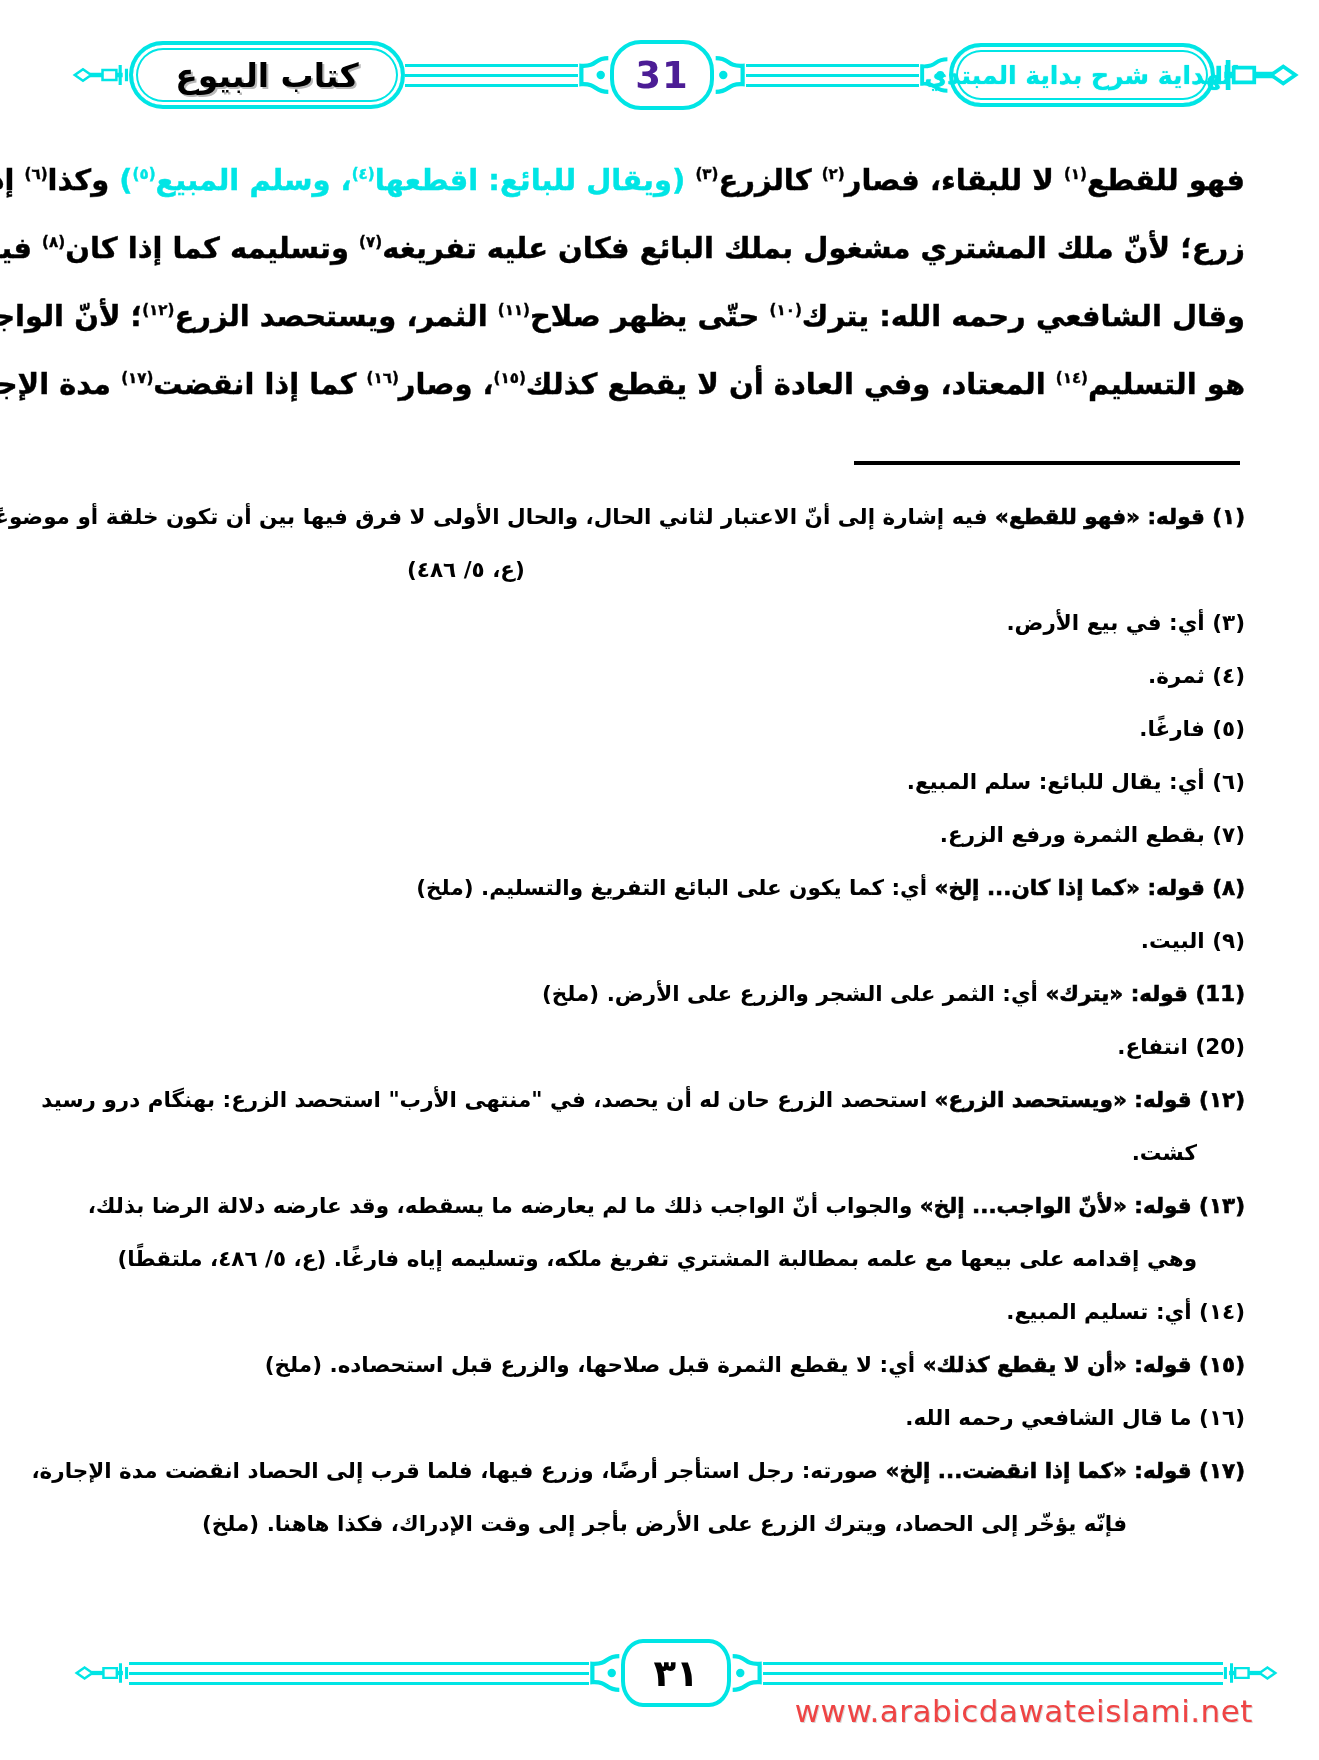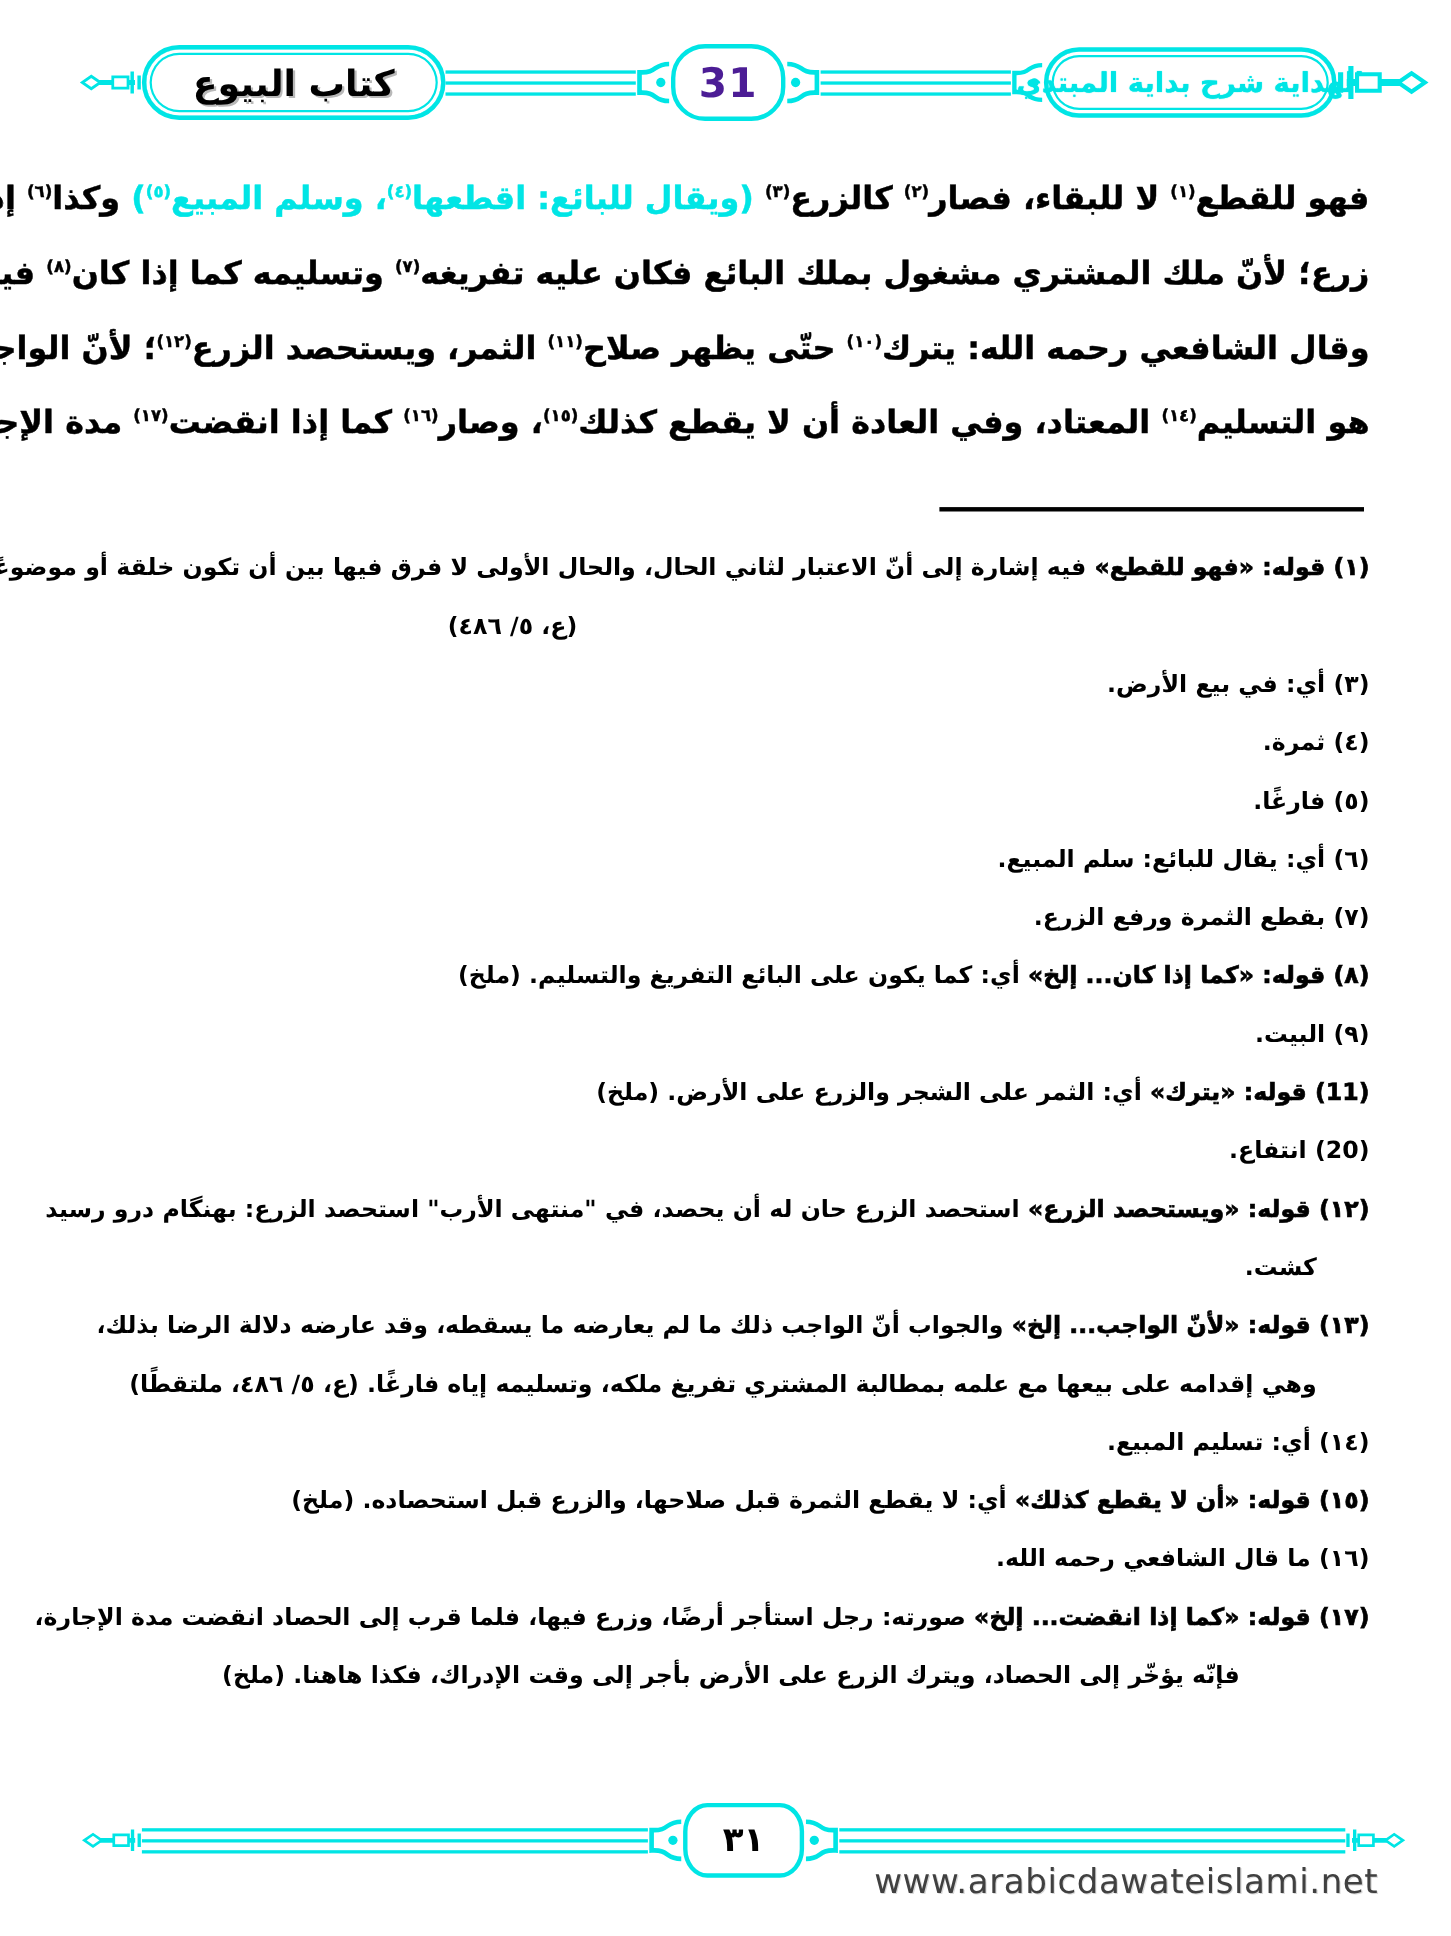--- a/index.html
+++ b/index.html
@@ -31,21 +31,21 @@
   .cart-right{width:258px;height:56px;}
   .pill{flex:0 0 auto;width:96px;height:62px;border:4px solid var(--c);border-radius:31px;
     display:flex;align-items:center;justify-content:center;background:#fff;}
   .medallion{flex:0 0 auto;width:102px;height:60px;border:4px solid var(--c);border-radius:22px/26px;
     display:flex;align-items:center;justify-content:center;background:#fff;}
 
   .chapter-title{font-size:33px;font-weight:bold;color:#000;text-shadow:2px 2px 0 #b9b9b9;direction:rtl;}
   .series-title{font-size:25px;font-weight:bold;color:var(--c);direction:rtl;white-space:nowrap;
     text-shadow:0 0 1px var(--c);}
   .page-num{font-size:37px;font-weight:bold;color:#4c1d95;letter-spacing:1px;}
-  .page-num-ar{font-size:31px;font-weight:bold;color:#000;direction:rtl;}
+  .page-num-ar{font-size:37px;font-weight:bold;color:#000;direction:rtl;}
 
   .icon{flex:0 0 auto;color:var(--c);display:block;}
   .flip{transform:scaleX(-1);}
 
   
   .main-text{
     position:absolute;top:146px;left:75px;right:74px;
     direction:rtl;font-size:29px;font-weight:bold;color:#000;
     -webkit-text-stroke:0.4px #000;
   }
@@ -64,21 +64,21 @@
   .footnotes .tline{line-height:53px;text-align:right;}
   .footnotes .tline.justify{text-align:justify;text-align-last:justify;white-space:nowrap;}
   .footnotes .tline.cont-left{text-align:left;padding-left:312px;}
   .footnotes .tline.ind-sm{padding-right:48px;}
   .footnotes .tline.ind-md{padding-right:118px;}
   .footnotes .b{-webkit-text-stroke:0.6px #000;}
 
   
   .watermark{
     position:absolute;top:1693px;right:66px;
-    font-size:31px;color:#404040;letter-spacing:0.5px;
+    font-size:31px;color:#ef4444;letter-spacing:0.5px;
     text-shadow:1px 1px 0 #d9d9d9;
     font-family:"DejaVu Sans", sans-serif;
   }
   .defs{position:absolute;width:0;height:0;overflow:hidden;}
 </style>
 </head>
 <body>
 
 <svg class="defs" xmlns="http://www.w3.org/2000/svg">
   <defs>

